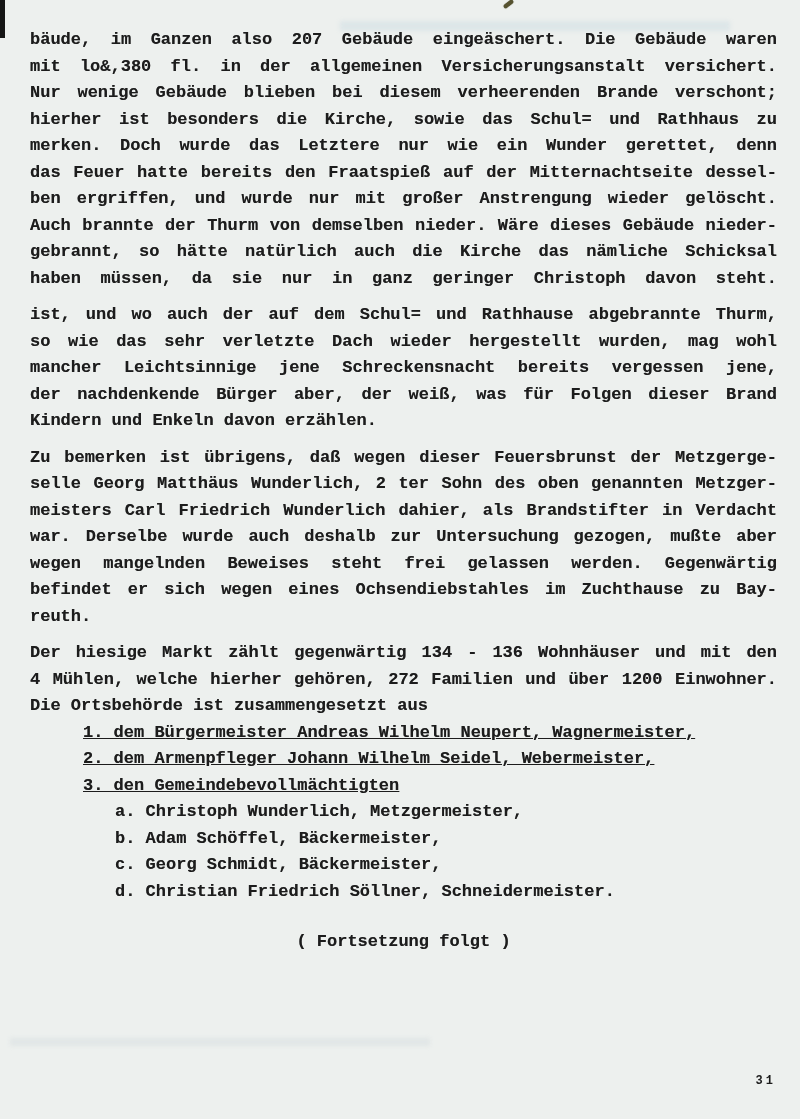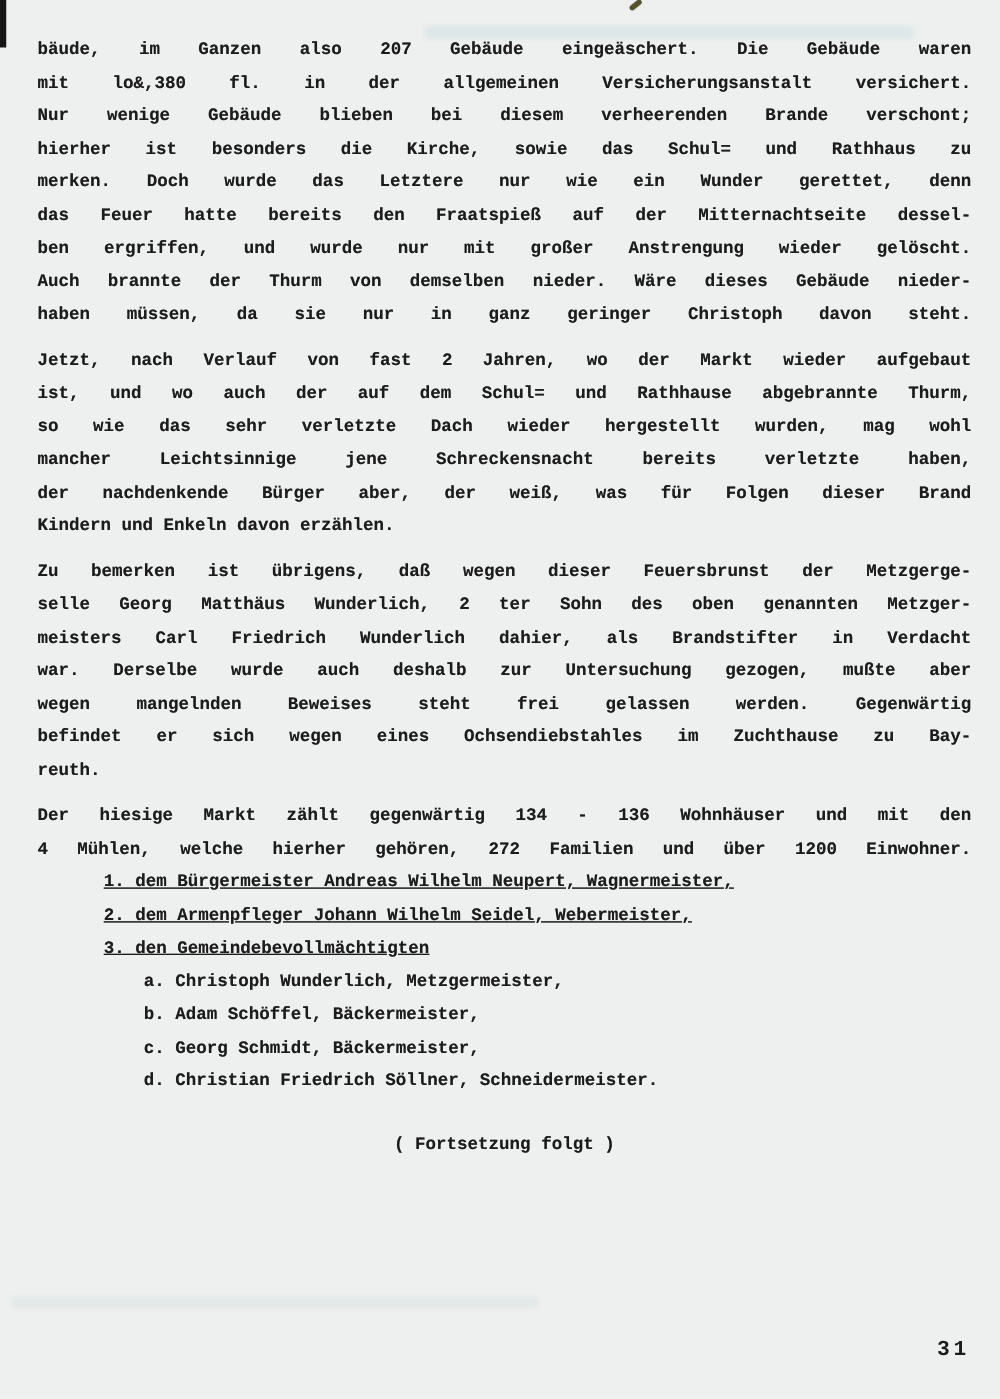--- a/index.html
+++ b/index.html
@@ -43,21 +43,21 @@
   }
   .text-body {
     position: absolute;
     left: 30px;
     top: 27px;
     width: 747px;
   }
   .para + .para { margin-top: 10px; }
   .line {
     font-weight: 700;
-    font-size: 14px;
+    font-size: 17px;
     line-height: 26.5px;
     color: #1c1c1c;
     text-shadow: 0 0 0.4px rgba(25,25,25,0.55);
     white-space: nowrap;
   }
   .line.just {
     white-space: normal;
     text-align: justify;
     text-align-last: justify;
   }
@@ -66,21 +66,21 @@
   .continuation {
     margin-top: 24px;
     text-align: center;
     padding-right: 0px;
   }
   .page-number {
     position: absolute;
     right: 24px;
     top: 1068px;
     font-weight: 700;
-    font-size: 17px;
+    font-size: 12px;
     line-height: 26.5px;
     color: #1c1c1c;
     letter-spacing: 3px;
   }
 </style>
 </head>
 <body>
 
 <div class="page">
 
@@ -93,42 +93,43 @@
 
   <div class="para">
         <div class="line just">bäude, im Ganzen also 207 Gebäude eingeäschert. Die Gebäude waren</div>
         <div class="line just">mit lo&amp;,380 fl. in der allgemeinen Versicherungsanstalt versichert.</div>
         <div class="line just">Nur wenige Gebäude blieben bei diesem verheerenden Brande verschont;</div>
         <div class="line just">hierher ist besonders die Kirche, sowie das Schul= und Rathhaus zu</div>
         <div class="line just">merken. Doch wurde das Letztere nur wie ein Wunder gerettet, denn</div>
         <div class="line just">das Feuer hatte bereits den Fraatspieß auf der Mitternachtseite dessel-</div>
         <div class="line just">ben ergriffen, und wurde nur mit großer Anstrengung wieder gelöscht.</div>
         <div class="line just">Auch brannte der Thurm von demselben nieder. Wäre dieses Gebäude nieder-</div>
+        <div class="line just">gebrannt, so hätte natürlich auch die Kirche das nämliche Schicksal</div>
         <div class="line just">haben müssen, da sie nur in ganz geringer Christoph davon steht.</div>
       </div>
       <div class="para">
-        <div class="line just">Jetzt, nach Verlauf von fast 2 Jahren, wo der Markt wieder aufgebaut</div>
         <div class="line just">ist, und wo auch der auf dem Schul= und Rathhause abgebrannte Thurm,</div>
         <div class="line just">so wie das sehr verletzte Dach wieder hergestellt wurden, mag wohl</div>
-        <div class="line just">mancher Leichtsinnige jene Schreckensnacht bereits verletzte haben,</div>
+        <div class="line just">mancher Leichtsinnige jene Schreckensnacht bereits vergessen jene,</div>
         <div class="line just">der nachdenkende Bürger aber, der weiß, was für Folgen dieser Brand</div>
         <div class="line">Kindern und Enkeln davon erzählen.</div>
       </div>
       <div class="para">
         <div class="line just">Zu bemerken ist übrigens, daß wegen dieser Feuersbrunst der Metzgerge-</div>
         <div class="line just">selle Georg Matthäus Wunderlich, 2 ter Sohn des oben genannten Metzger-</div>
         <div class="line just">meisters Carl Friedrich Wunderlich dahier, als Brandstifter in Verdacht</div>
         <div class="line just">war. Derselbe wurde auch deshalb zur Untersuchung gezogen, mußte aber</div>
         <div class="line just">wegen mangelnden Beweises steht frei gelassen werden. Gegenwärtig</div>
         <div class="line just">befindet er sich wegen eines Ochsendiebstahles im Zuchthause zu Bay-</div>
         <div class="line">reuth.</div>
       </div>
       <div class="para">
         <div class="line just">Der hiesige Markt zählt gegenwärtig 134 - 136 Wohnhäuser und mit den</div>
         <div class="line just">4 Mühlen, welche hierher gehören, 272 Familien und über 1200 Einwohner.</div>
+        <div class="line">Die Ortsbehörde ist zusammengesetzt aus</div>
         <div class="line indent-1">1. dem Bürgermeister Andreas Wilhelm Neupert, Wagnermeister,</div>
         <div class="line indent-1">2. dem Armenpfleger Johann Wilhelm Seidel, Webermeister,</div>
         <div class="line indent-1">3. den Gemeindebevollmächtigten</div>
         <div class="line indent-2">a. Christoph Wunderlich, Metzgermeister,</div>
         <div class="line indent-2">b. Adam Schöffel, Bäckermeister,</div>
         <div class="line indent-2">c. Georg Schmidt, Bäckermeister,</div>
         <div class="line indent-2">d. Christian Friedrich Söllner, Schneidermeister.</div>
       </div>
       <div class="line continuation">( Fortsetzung folgt )</div>
     </div>

